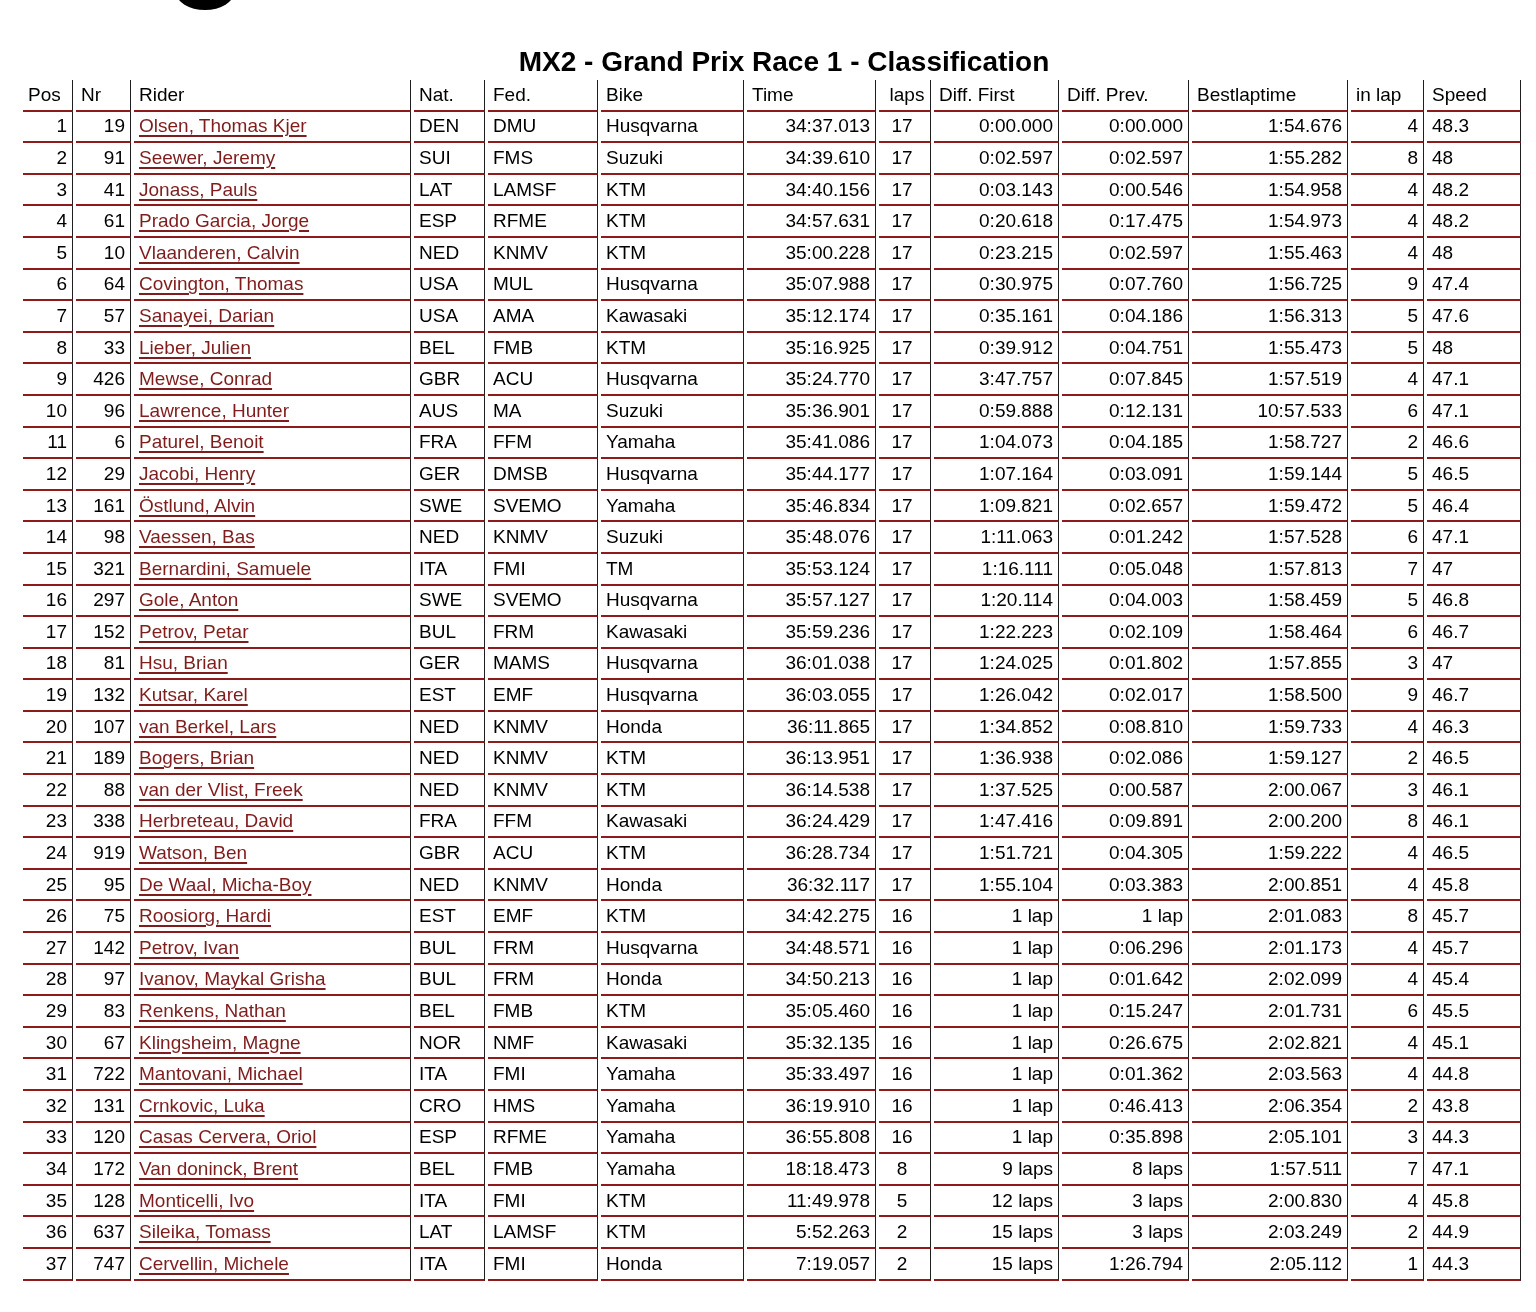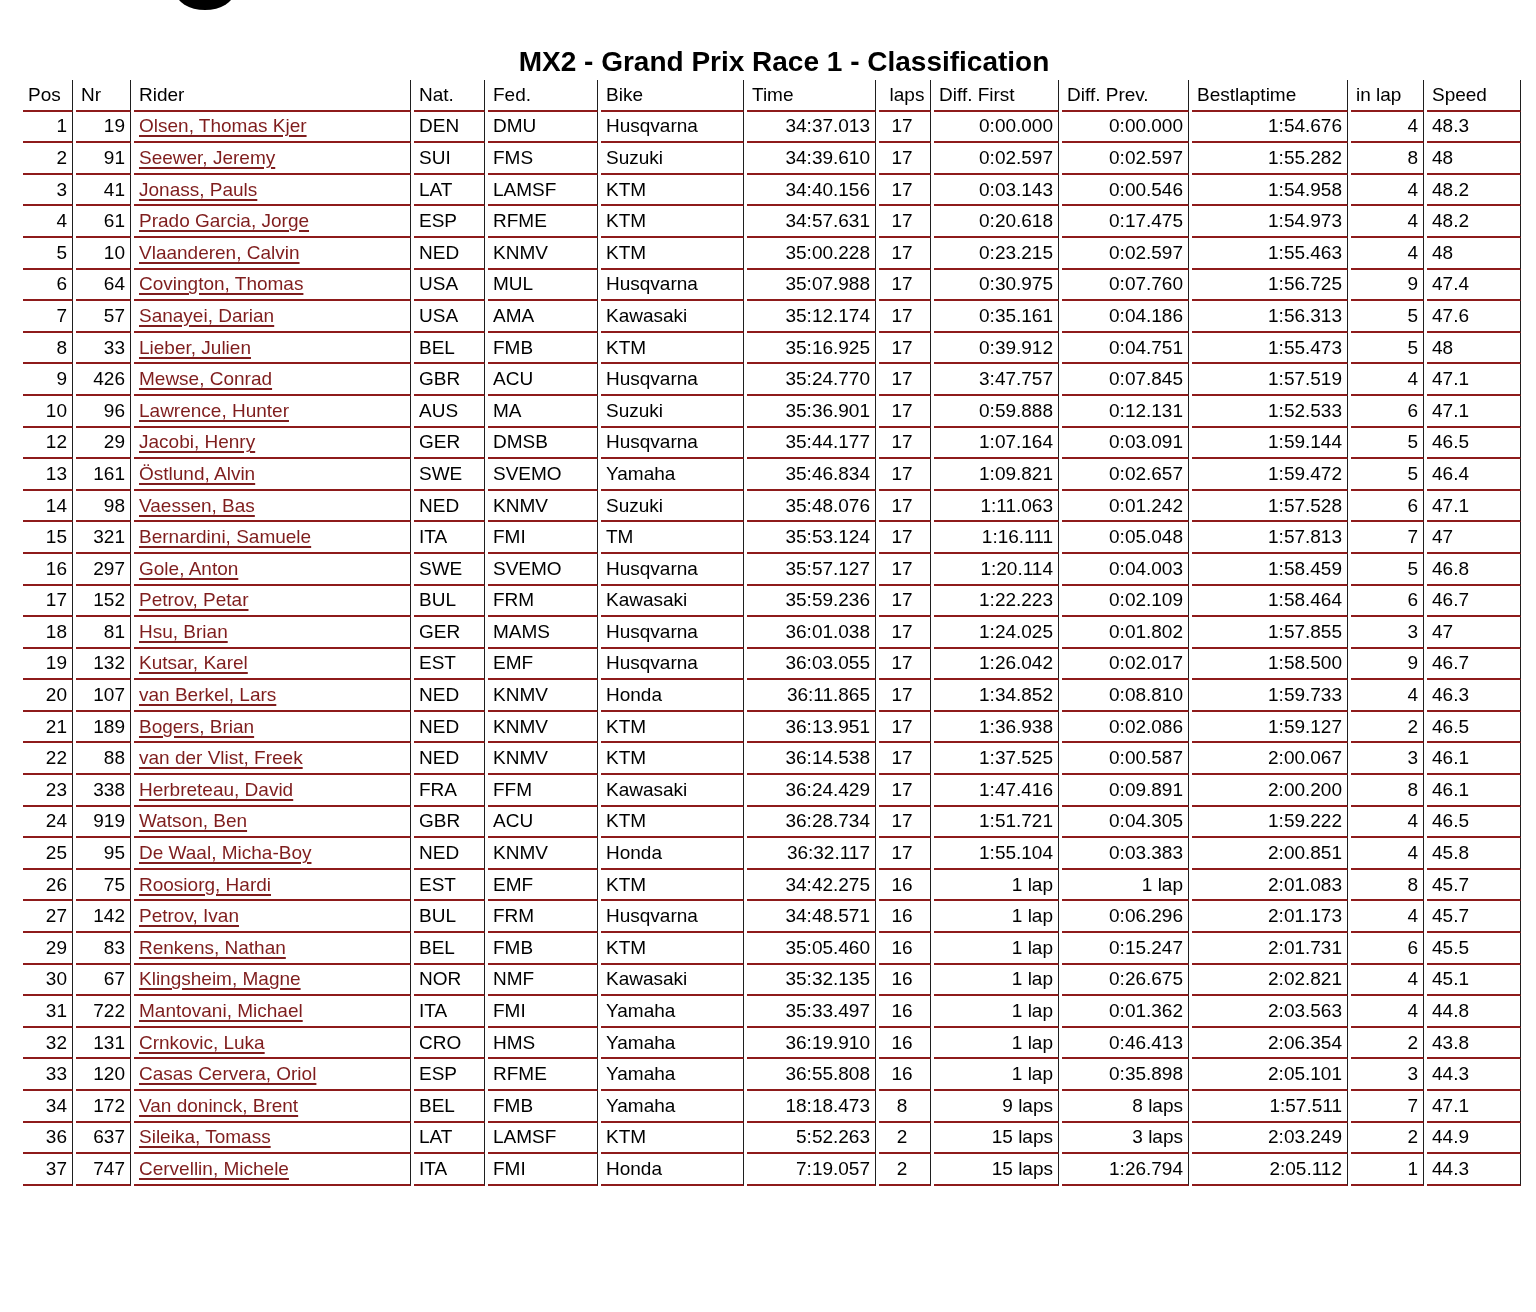--- a/index.html
+++ b/index.html
@@ -214,23 +214,38 @@
         <td class="c-r">10</td>
         <td class="c-r">96</td>
         <td class="c-l"><span class="rider-link">Lawrence, Hunter</span></td>
         <td class="c-l">AUS</td>
         <td class="c-l">MA</td>
         <td class="c-l">Suzuki</td>
         <td class="c-r">35:36.901</td>
         <td class="c-r">17</td>
         <td class="c-r">0:59.888</td>
         <td class="c-r">0:12.131</td>
-        <td class="c-r">1:52.533</td>
+        <td class="c-r">10:57.533</td>
         <td class="c-r">6</td>
         <td class="c-l">47.1</td>
+      </tr>
+      <tr>
+        <td class="c-r">11</td>
+        <td class="c-r">6</td>
+        <td class="c-l"><span class="rider-link">Paturel, Benoit</span></td>
+        <td class="c-l">FRA</td>
+        <td class="c-l">FFM</td>
+        <td class="c-l">Yamaha</td>
+        <td class="c-r">35:41.086</td>
+        <td class="c-r">17</td>
+        <td class="c-r">1:04.073</td>
+        <td class="c-r">0:04.185</td>
+        <td class="c-r">1:58.727</td>
+        <td class="c-r">2</td>
+        <td class="c-l">46.6</td>
       </tr>
       <tr>
         <td class="c-r">12</td>
         <td class="c-r">29</td>
         <td class="c-l"><span class="rider-link">Jacobi, Henry</span></td>
         <td class="c-l">GER</td>
         <td class="c-l">DMSB</td>
         <td class="c-l">Husqvarna</td>
         <td class="c-r">35:44.177</td>
         <td class="c-r">17</td>
@@ -457,20 +472,35 @@
         <td class="c-l">BUL</td>
         <td class="c-l">FRM</td>
         <td class="c-l">Husqvarna</td>
         <td class="c-r">34:48.571</td>
         <td class="c-r">16</td>
         <td class="c-r">1 lap</td>
         <td class="c-r">0:06.296</td>
         <td class="c-r">2:01.173</td>
         <td class="c-r">4</td>
         <td class="c-l">45.7</td>
+      </tr>
+      <tr>
+        <td class="c-r">28</td>
+        <td class="c-r">97</td>
+        <td class="c-l"><span class="rider-link">Ivanov, Maykal Grisha</span></td>
+        <td class="c-l">BUL</td>
+        <td class="c-l">FRM</td>
+        <td class="c-l">Honda</td>
+        <td class="c-r">34:50.213</td>
+        <td class="c-r">16</td>
+        <td class="c-r">1 lap</td>
+        <td class="c-r">0:01.642</td>
+        <td class="c-r">2:02.099</td>
+        <td class="c-r">4</td>
+        <td class="c-l">45.4</td>
       </tr>
       <tr>
         <td class="c-r">29</td>
         <td class="c-r">83</td>
         <td class="c-l"><span class="rider-link">Renkens, Nathan</span></td>
         <td class="c-l">BEL</td>
         <td class="c-l">FMB</td>
         <td class="c-l">KTM</td>
         <td class="c-r">35:05.460</td>
         <td class="c-r">16</td>
@@ -549,20 +579,35 @@
         <td class="c-l">Yamaha</td>
         <td class="c-r">18:18.473</td>
         <td class="c-r">8</td>
         <td class="c-r">9 laps</td>
         <td class="c-r">8 laps</td>
         <td class="c-r">1:57.511</td>
         <td class="c-r">7</td>
         <td class="c-l">47.1</td>
       </tr>
       <tr>
+        <td class="c-r">35</td>
+        <td class="c-r">128</td>
+        <td class="c-l"><span class="rider-link">Monticelli, Ivo</span></td>
+        <td class="c-l">ITA</td>
+        <td class="c-l">FMI</td>
+        <td class="c-l">KTM</td>
+        <td class="c-r">11:49.978</td>
+        <td class="c-r">5</td>
+        <td class="c-r">12 laps</td>
+        <td class="c-r">3 laps</td>
+        <td class="c-r">2:00.830</td>
+        <td class="c-r">4</td>
+        <td class="c-l">45.8</td>
+      </tr>
+      <tr>
         <td class="c-r">36</td>
         <td class="c-r">637</td>
         <td class="c-l"><span class="rider-link">Sileika, Tomass</span></td>
         <td class="c-l">LAT</td>
         <td class="c-l">LAMSF</td>
         <td class="c-l">KTM</td>
         <td class="c-r">5:52.263</td>
         <td class="c-r">2</td>
         <td class="c-r">15 laps</td>
         <td class="c-r">3 laps</td>

